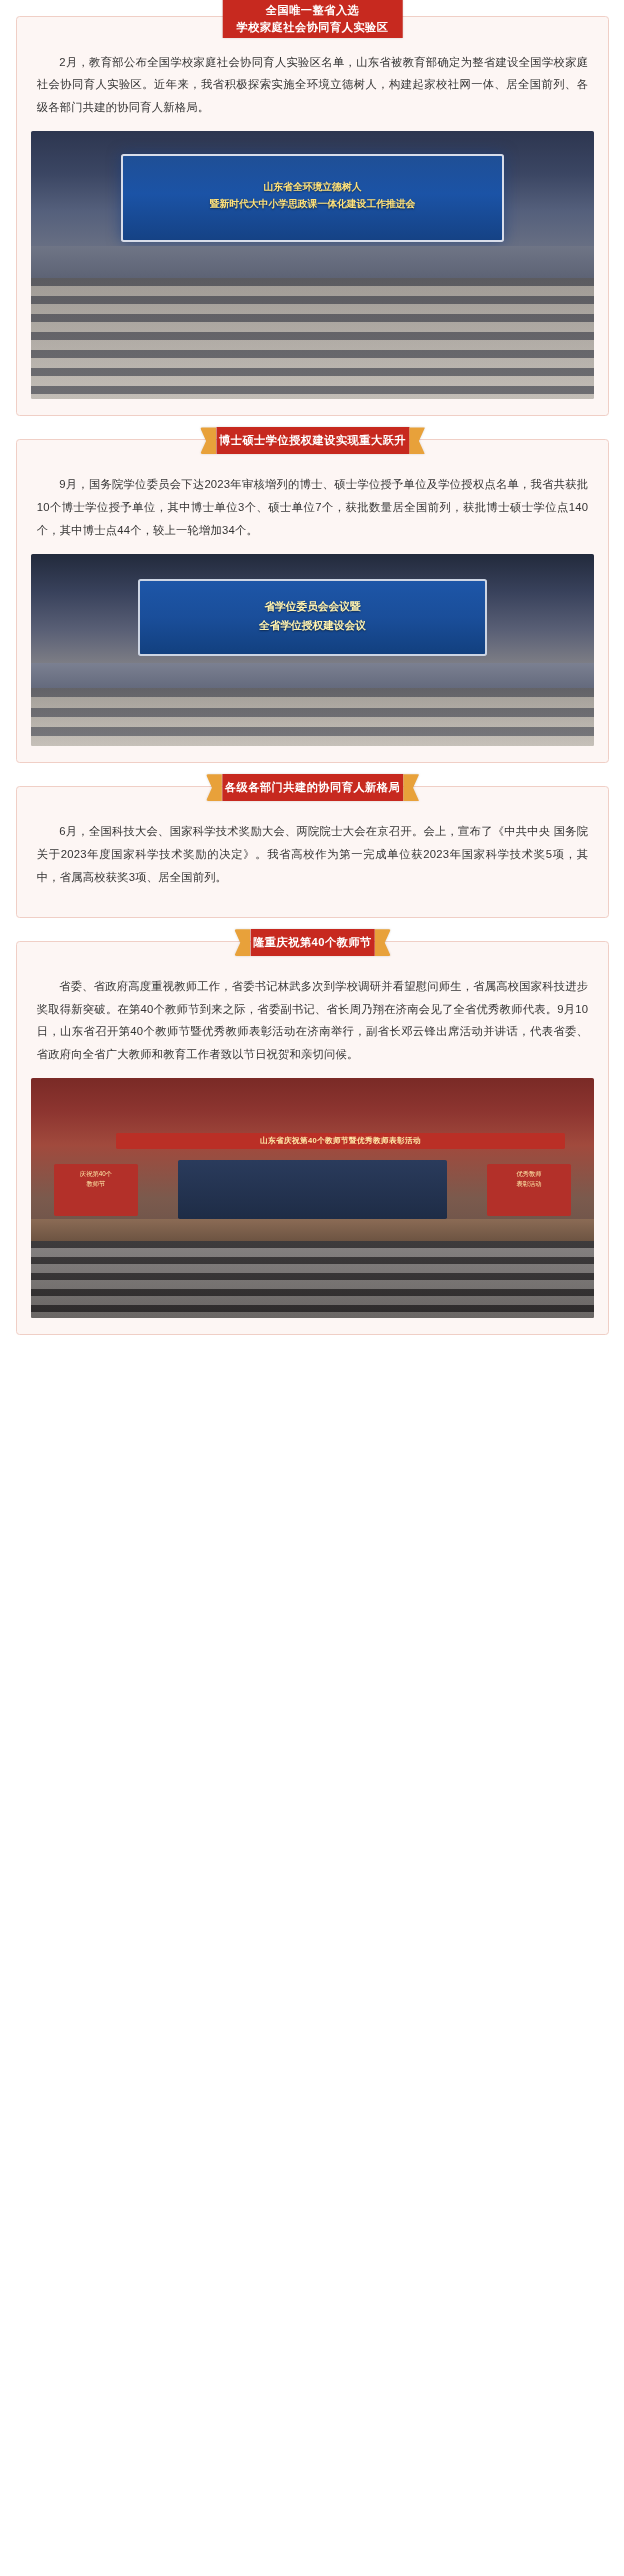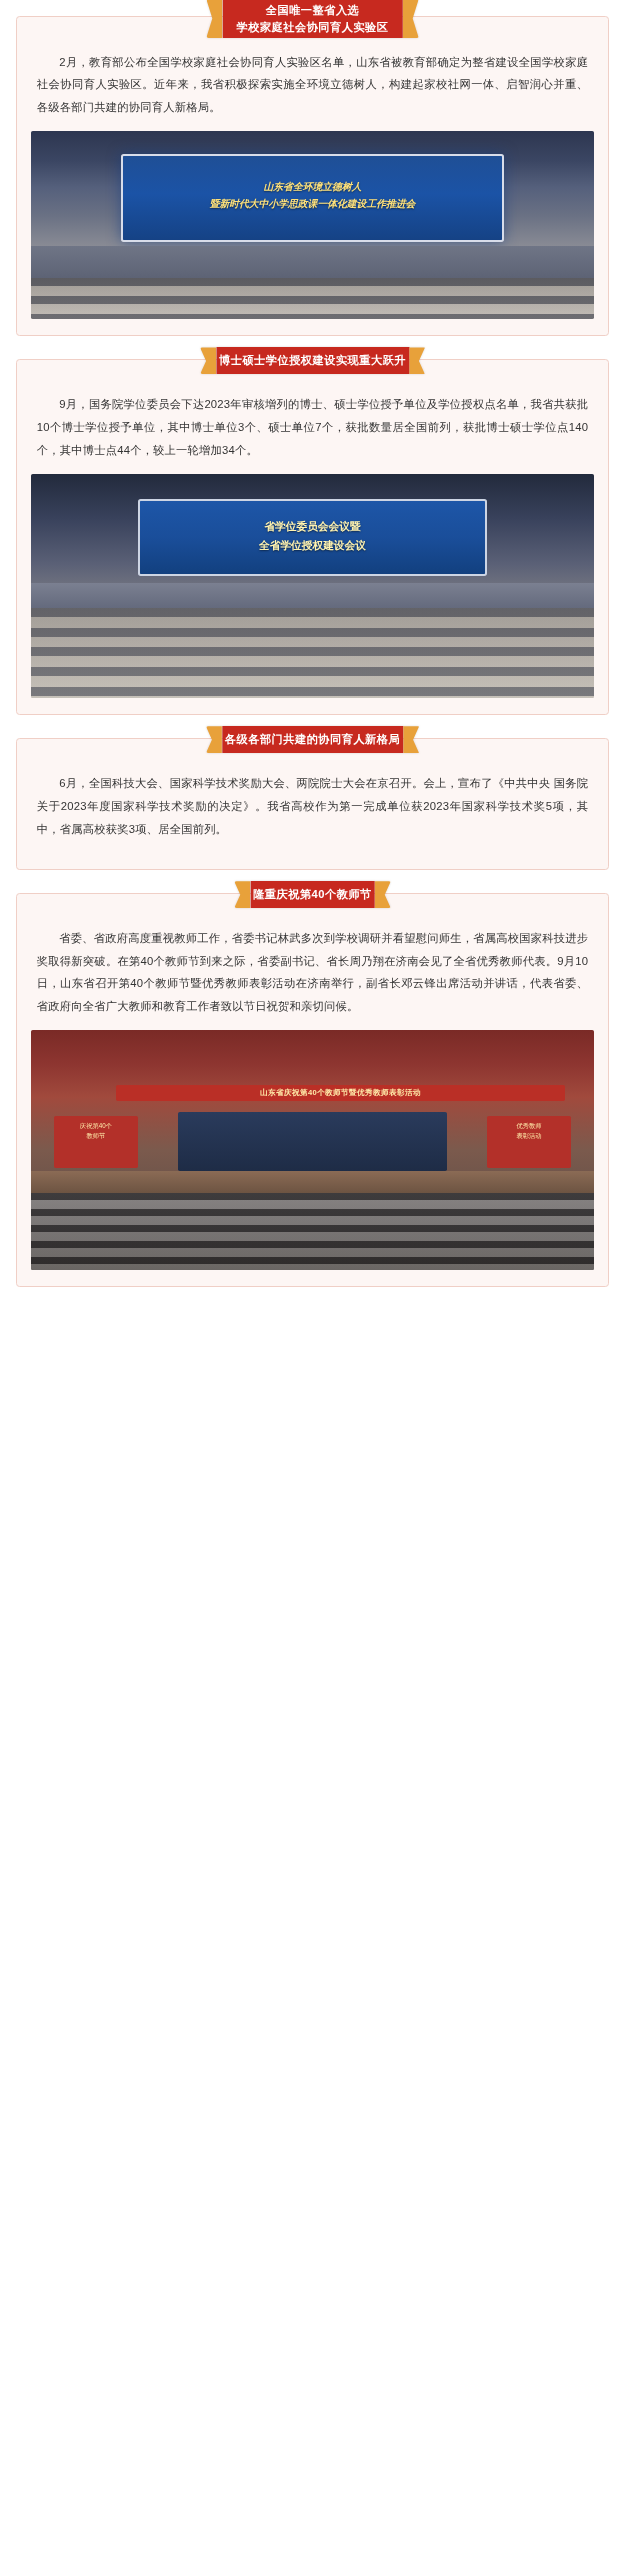--- a/index.html
+++ b/index.html
@@ -60,21 +60,21 @@
     background: #c7291f;
     color: #fff;
     font-size: 11.2px;
     font-weight: bold;
     letter-spacing: 0.5px;
     line-height: 27px;
     padding: 0 3px;
     white-space: nowrap;
   }
   
-  .banner.two-line { height: 39px; top: -18px; }
+  .banner.two-line { height: 39px; top: -18px; flex-direction: column; }
   .banner.two-line .banner-body {
     line-height: 17px;
     padding: 2.7px 14.3px;
     text-align: center;
     white-space: normal;
   }
   .banner.two-line .banner-body .l1,
   .banner.two-line .banner-body .l2 { display: block; }
 
   
@@ -92,24 +92,23 @@
   .photo {
     position: relative;
     width: 100%;
     border-radius: 1.8px;
     overflow: hidden;
     margin-top: 3.6px;
   }
 
   
   .photo-1 {
-    height: 188px;
+    height: 268px;
     background:
       linear-gradient(180deg, #2d3650 0%, #3b4663 16%, #55607c 30%, #6a7184 45%, #8a8c95 62%, #a9a7a6 78%, #bdb7b1 100%);
-    font-style: italic;
   }
   .photo-1 .screen {
     position: absolute;
     top: 23px; left: 16%;
     width: 68%; height: 88px;
     background: linear-gradient(180deg,#1f4f96 0%, #1b53a6 45%, #154285 100%);
     border: 2.7px solid #d8ddea;
     border-radius: 2.7px;
     box-shadow: 0 0 14.3px rgba(20,60,130,0.6);
   }
@@ -131,21 +130,21 @@
   .photo-1 .seats {
     position: absolute;
     top: 147px; left: 0; right: 0; bottom: 0;
     background:
       repeating-linear-gradient(180deg, rgba(40,44,58,0.55) 0px, rgba(40,44,58,0.55) 8px, rgba(190,186,182,0.15) 8px, rgba(190,186,182,0.15) 18px),
       linear-gradient(180deg,#9a958f 0%, #c3bdb6 100%);
   }
 
   
   .photo-2 {
-    height: 224px;
+    height: 192px;
     background: linear-gradient(180deg, #222a3c 0%, #39425c 20%, #5a6076 40%, #8d8b8c 65%, #b5aea8 100%);
   }
   .photo-2 .screen {
     position: absolute;
     top: 25px; left: 19%;
     width: 62%; height: 77px;
     background: linear-gradient(180deg,#1d56a8 0%, #1a4e9a 50%, #12407f 100%);
     border: 2.7px solid #cdd5e4;
     border-radius: 2.7px;
   }
@@ -287,21 +286,21 @@
   <div class="section first">
     <div class="banner two-line">
       <div class="ribbon-left"></div>
       <div class="banner-body">
         <span class="l1">全国唯一整省入选</span>
         <span class="l2">学校家庭社会协同育人实验区</span>
       </div>
       <div class="ribbon-right"></div>
     </div>
 
-    <p class="para">2月，教育部公布全国学校家庭社会协同育人实验区名单，山东省被教育部确定为整省建设全国学校家庭社会协同育人实验区。近年来，我省积极探索实施全环境立德树人，构建起家校社网一体、启智润心并重、各级各部门共建的协同育人新格局。</p>
+    <p class="para">2月，教育部公布全国学校家庭社会协同育人实验区名单，山东省被教育部确定为整省建设全国学校家庭社会协同育人实验区。近年来，我省积极探索实施全环境立德树人，构建起家校社网一体、居全国前列、各级各部门共建的协同育人新格局。</p>
 
     <div class="photo photo-1">
       <div class="screen">
         <div class="sc-text">山东省全环境立德树人
 暨新时代大中小学思政课一体化建设工作推进会</div>
       </div>
       <div class="stage"></div>
       <div class="seats"></div>
     </div>
   </div>

